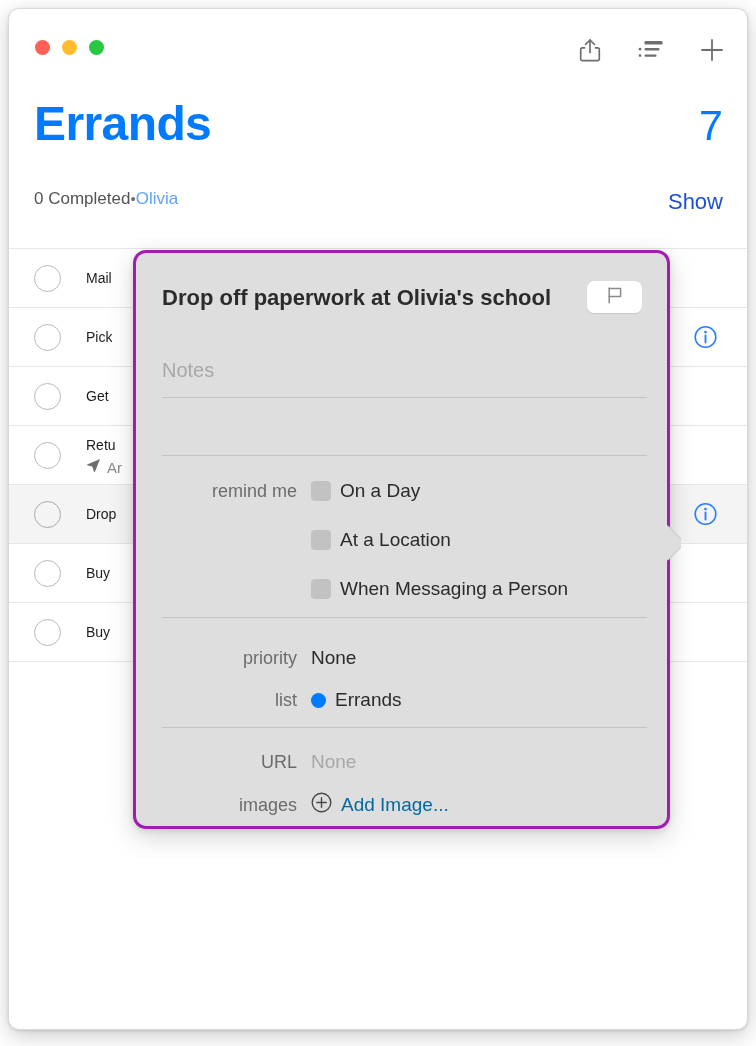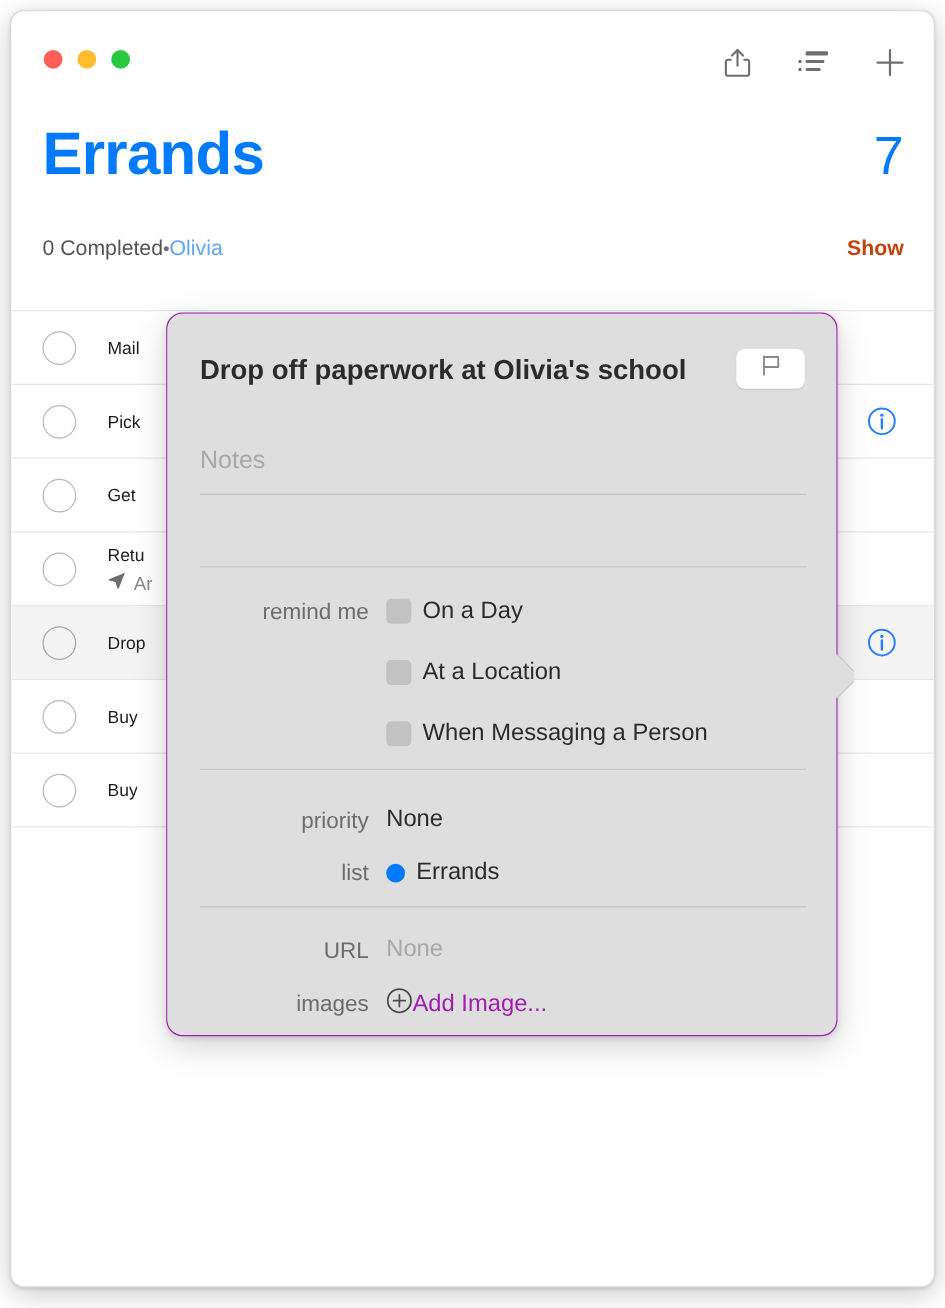--- a/index.html
+++ b/index.html
@@ -100,23 +100,23 @@
     align-items: baseline;
     font-size: 17px;
   }
   #completed-text { color: #545454; }
   #meta-dot { color: #6e6e6e; font-size: 15px; }
   #clear-link { color: #5fa3fb; cursor: pointer; }
   #show-link {
     position: absolute;
     right: 24px;
     top: 94px;
-    font-size: 17px;
-    font-weight: bold;
-    color: #c2410c;
+    font-size: 22px;
+    font-weight: normal;
+    color: #1d4ed8;
     cursor: pointer;
   }
 
   
   #rows {
     position: absolute;
     left: 0;
     top: 239px;
     width: 100%;
   }
@@ -174,21 +174,21 @@
 
   
   #popover {
     position: absolute;
     left: 124px;
     top: 241px;
     width: 537px;
     height: 579px;
     background: #dedede;
     border-radius: 13px;
-    border: 1px solid #a21caf;
+    border: 3px solid #a21caf;
     box-shadow: 0 8px 26px rgba(0,0,0,0.17), 0 2px 6px rgba(0,0,0,0.10);
     box-sizing: border-box;
     overflow: visible;
   }
   
   #pop-notch {
     position: absolute;
     right: -14px;
     top: 268px;
     width: 16px;
@@ -319,22 +319,23 @@
 
   .list-dot {
     width: 15px; height: 15px;
     border-radius: 50%;
     background: #007aff;
     flex: 0 0 auto;
   }
   .add-img {
     display: flex;
     align-items: center;
-    cursor: pointer;
-    color: #a21caf;
+    gap: 9px;
+    cursor: pointer;
+    color: #0369a1;
     font-size: 19px;
   }
 </style>
 </head>
 <body>
 
 <div id="window">
 
   <div id="titlebar">
     <div id="traffic">

